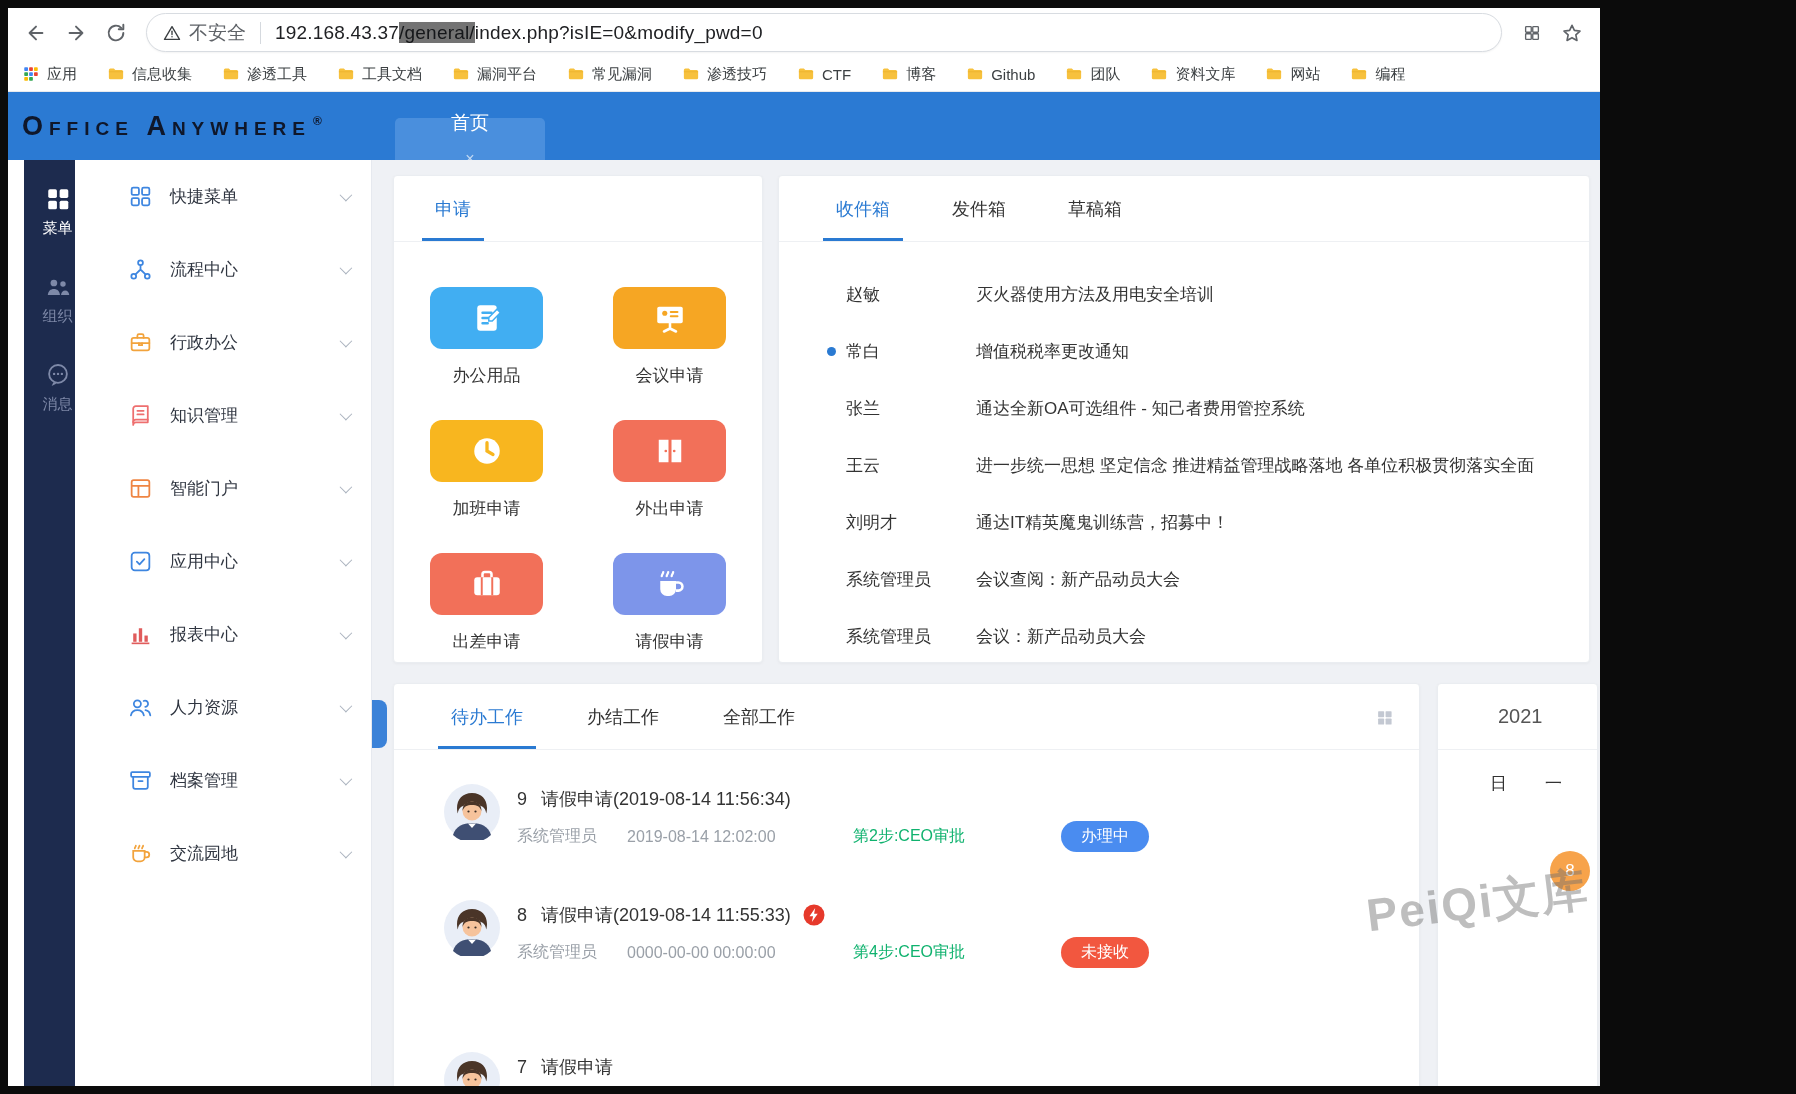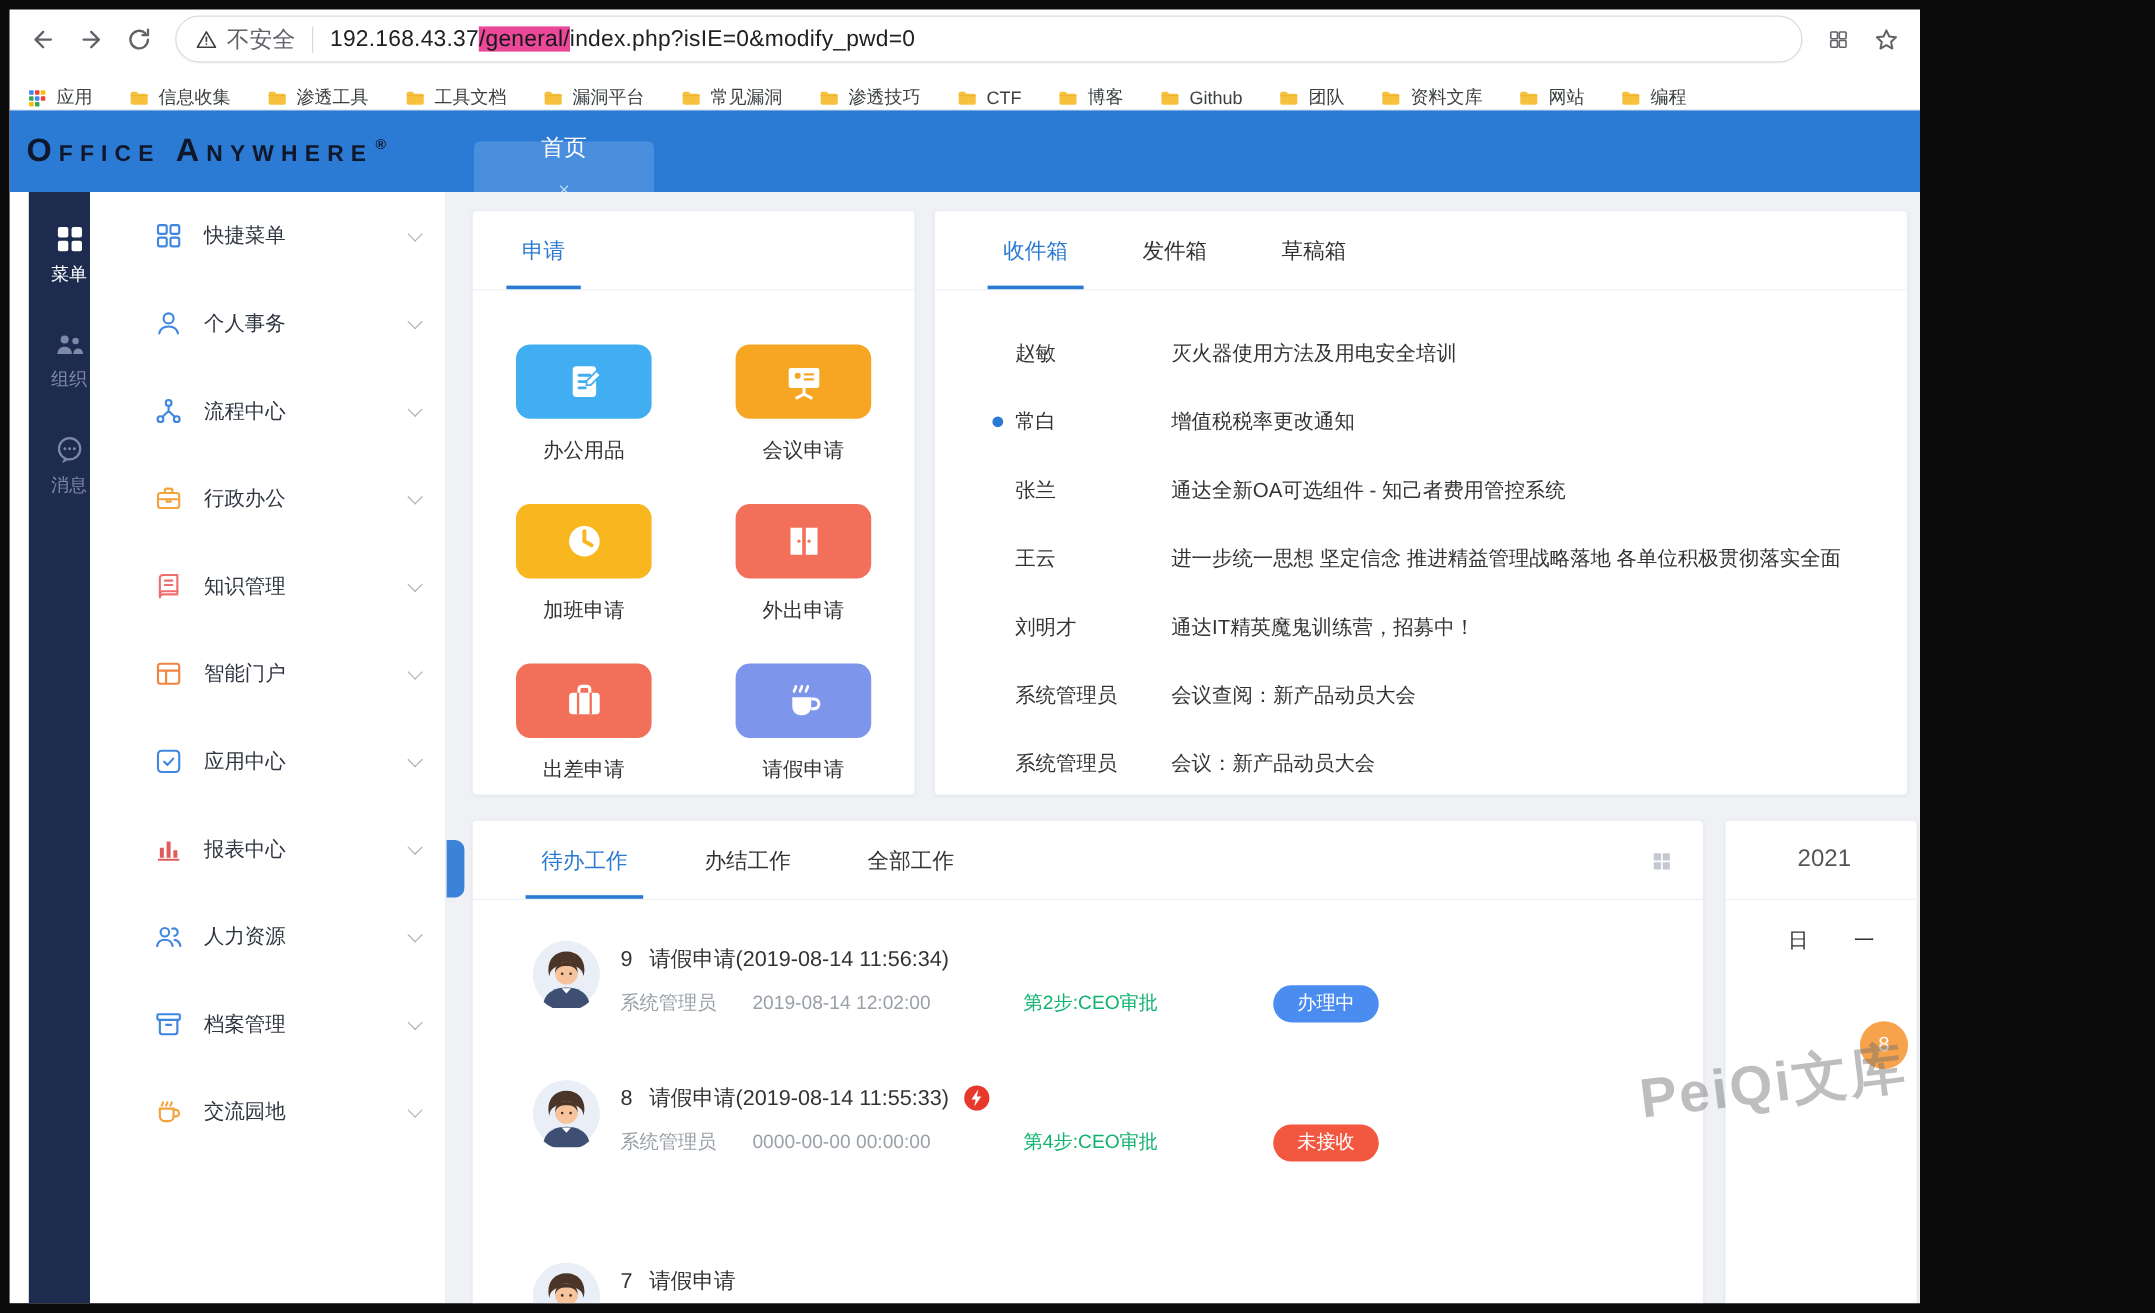--- a/index.html
+++ b/index.html
@@ -13,22 +13,22 @@
   .nav-btn{width:36px;height:36px;border-radius:50%;display:flex;align-items:center;justify-content:center;color:#5f6368;cursor:pointer;flex:0 0 auto;}
   .icon{display:inline-block;}
   .icon svg{width:100%;height:100%;display:block;}
   .i22{width:22px;height:22px;} .i18{width:18px;height:18px;}
   .addr{flex:1;height:39px;border:1px solid #d8dce1;border-radius:20px;display:flex;align-items:center;
         padding:0 16px;margin:0 8px;background:#fff;box-shadow:0 1px 2px rgba(0,0,0,.05);overflow:hidden;white-space:nowrap;}
   .addr .warn{color:#3c4043;flex:0 0 auto;}
   .sec{color:#5f6368;font-size:19px;margin-left:8px;}
   .addr-sep{width:1px;height:22px;background:#d5d9de;margin:0 14px;flex:0 0 auto;}
   .url{font-size:19px;color:#202124;letter-spacing:.2px;}
-  .url .sel{background:#ec4899;color:#15171a;}
-  .bookmarks{height:35px;background:#fff;border-bottom:1px solid #e8eaed;display:flex;align-items:flex-end;
+  .url .sel{background:#737373;color:#15171a;}
+  .bookmarks{height:35px;background:#fff;border-bottom:1px solid #e8eaed;display:flex;align-items:center;
              padding:0 14px;gap:30px;overflow:hidden;}
   .bm-item{display:flex;align-items:center;gap:7px;cursor:pointer;flex:0 0 auto;}
   .bm-icon{width:18px;height:18px;}
   .bm-label{font-size:15px;color:#3c4043;white-space:nowrap;}
 
   
   .app-header{position:relative;height:68px;background:#2b7ad3;}
   .logo{position:absolute;left:14px;top:50%;transform:translateY(-50%);color:#0f172a;
         font-variant:small-caps;font-weight:bold;font-size:27px;letter-spacing:6px;white-space:nowrap;}
   .logo .reg{font-size:12px;vertical-align:super;letter-spacing:0;margin-left:2px;}
@@ -362,30 +362,20 @@
               <rect x="3.5" y="13.5" width="7" height="7" rx="1.5"></rect>
               <rect x="13.5" y="13.5" width="7" height="7" rx="1.5"></rect>
             </svg>
           </span>
           <span class="menu-label">快捷菜单</span>
           <span class="chev"></span>
         </div>
         <div class="menu-item">
           <span class="icon" style="color:#3e86e0">
             <svg viewBox="0 0 24 24" fill="none" stroke="currentColor" stroke-width="1.7" stroke-linecap="round">
-              <circle cx="12" cy="8" r="4"></circle>
-              <path d="M4.5 20c.8-3.8 3.9-5.5 7.5-5.5s6.7 1.7 7.5 5.5"></path>
-            </svg>
-          </span>
-          <span class="menu-label">个人事务</span>
-          <span class="chev"></span>
-        </div>
-        <div class="menu-item">
-          <span class="icon" style="color:#3e86e0">
-            <svg viewBox="0 0 24 24" fill="none" stroke="currentColor" stroke-width="1.7" stroke-linecap="round">
               <circle cx="12" cy="5.5" r="2.3"></circle>
               <circle cx="5.5" cy="18.5" r="2.3"></circle>
               <circle cx="18.5" cy="18.5" r="2.3"></circle>
               <path d="M12 8v4m0 0-4.8 4.6M12 12l4.8 4.6"></path>
             </svg>
           </span>
           <span class="menu-label">流程中心</span>
           <span class="chev"></span>
         </div>
         <div class="menu-item">

